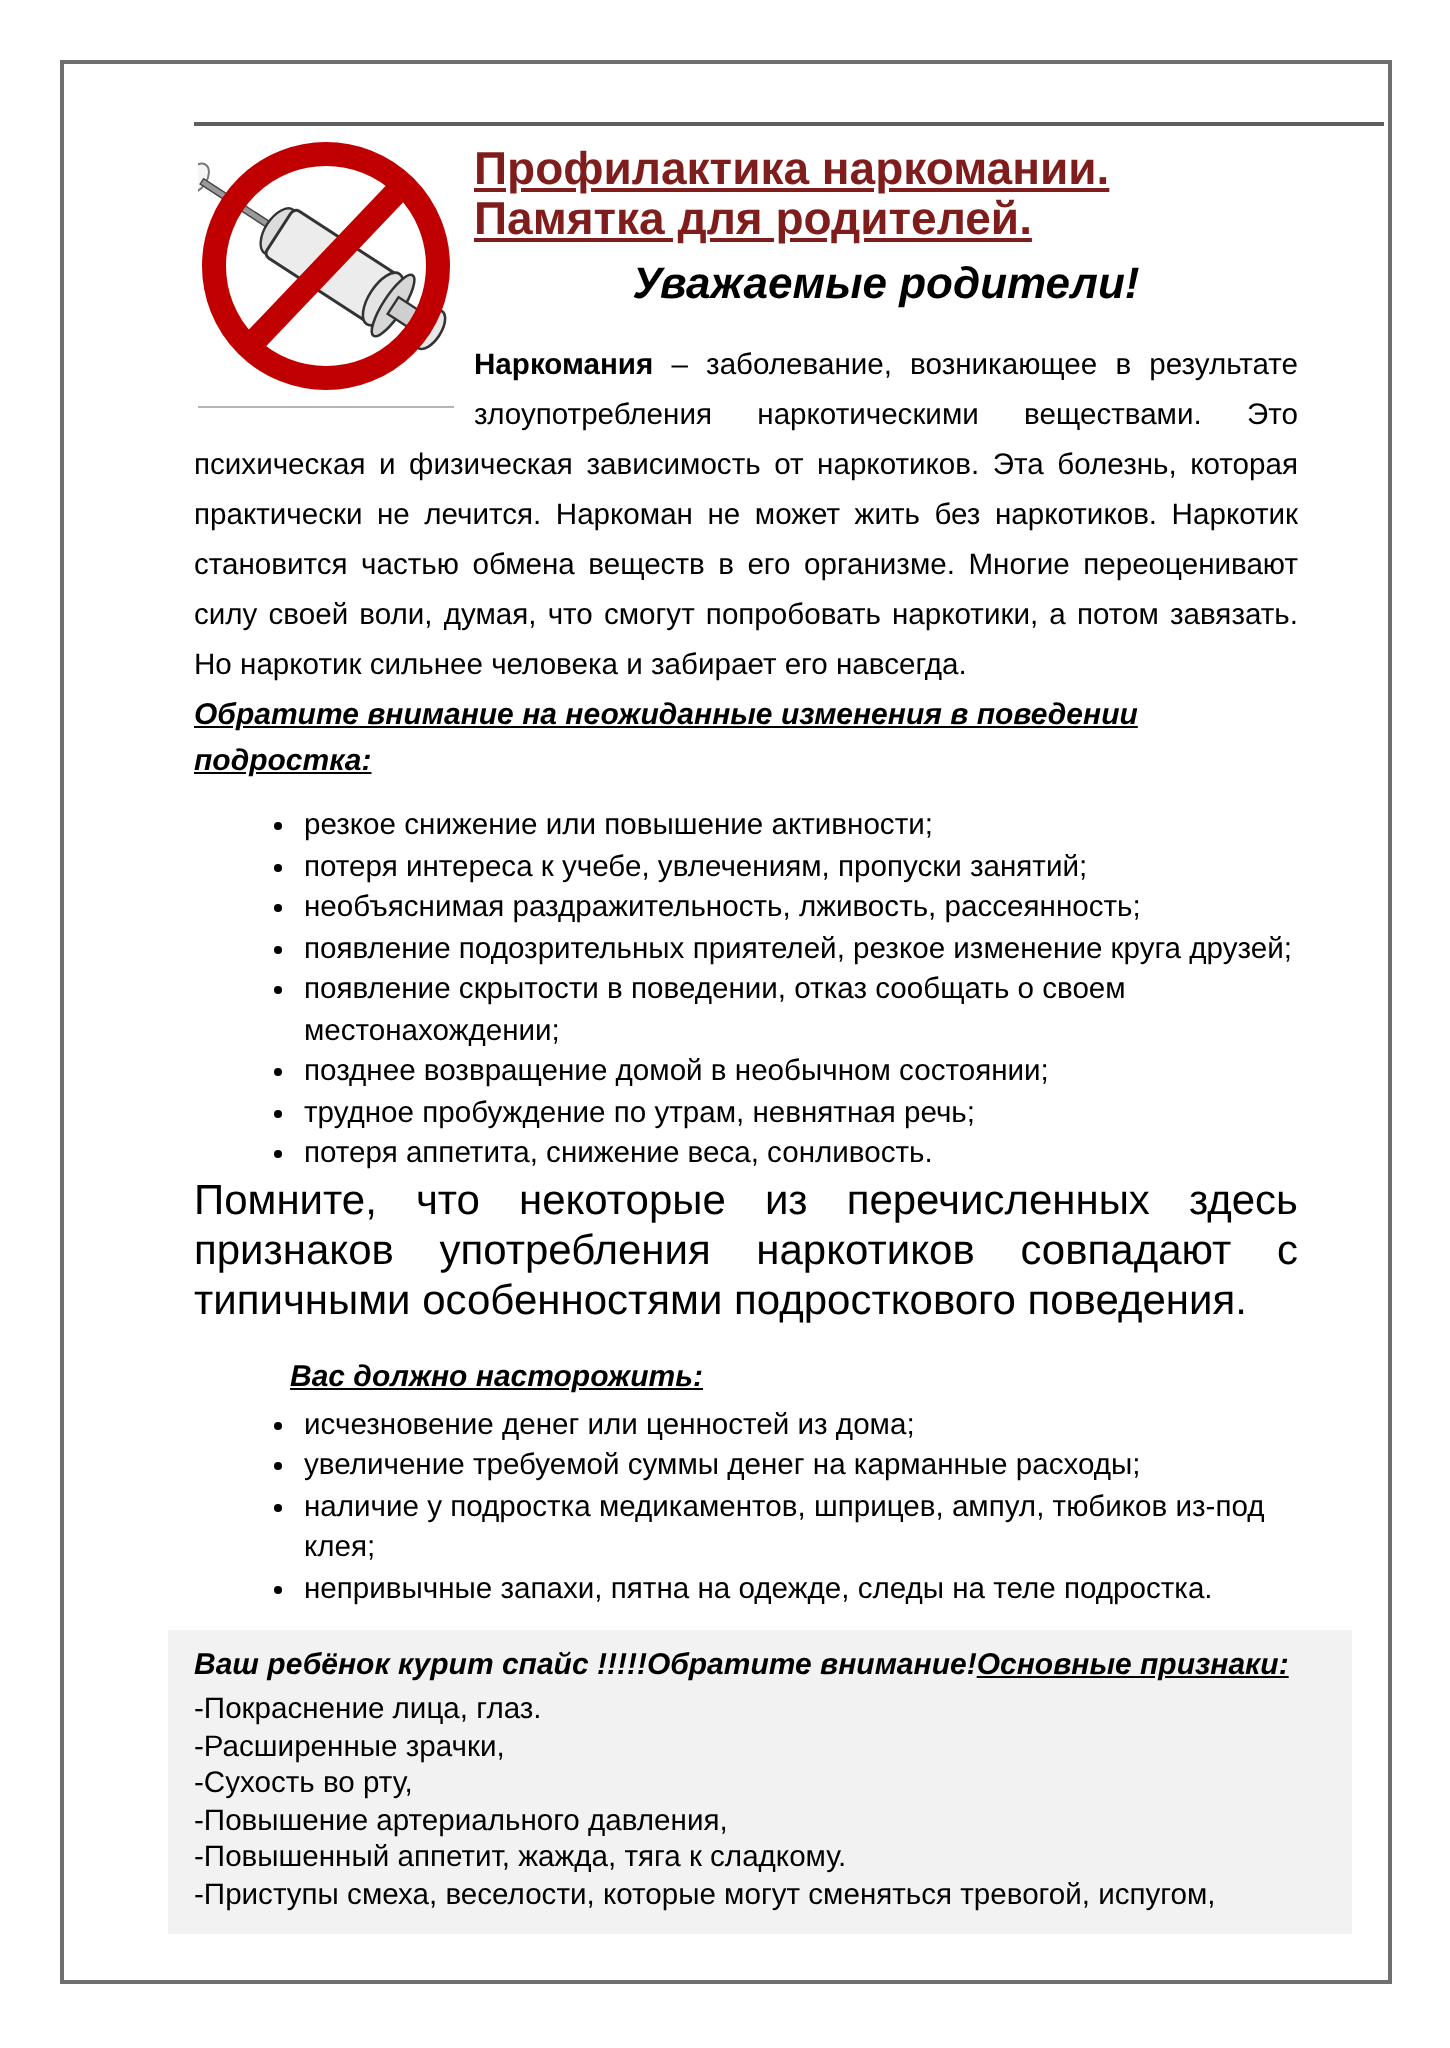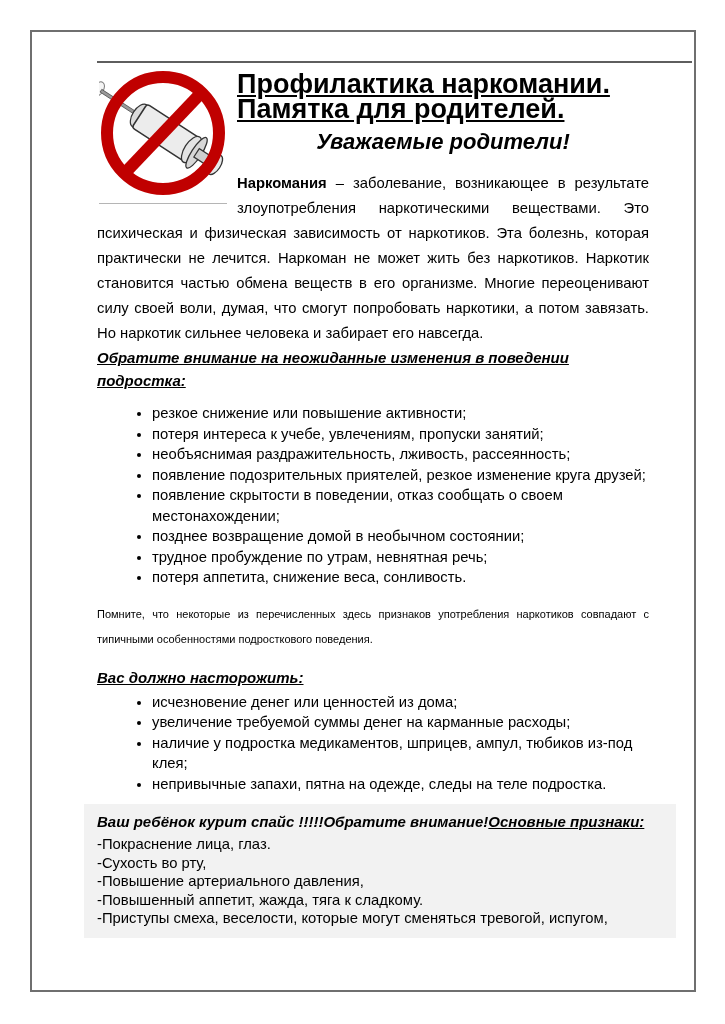--- a/index.html
+++ b/index.html
@@ -16,22 +16,22 @@
   }
   .content { padding:29px 45px 0 65px; }
   .topline { width:595px; height:0; border-top:2px solid #5e5e5e; }
 
   .sign-img {
     float:left; width:128px; height:134px;
     margin:4px 10px 0 2px; padding-bottom:2px;
     border-bottom:1px solid #b5b5b5;
   }
   .title {
-    margin:9px 0 0 0; font-size:27px; line-height:25px;
-    font-weight:bold; color:#000000; text-decoration:underline;
+    margin:9px 0 0 0; font-size:23px; line-height:25px;
+    font-weight:bold; color:#7f1d1d; text-decoration:underline;
   }
   .salutation {
     margin-top:6px; font-size:22px; line-height:27px;
     font-weight:bold; font-style:italic; text-align:center;
   }
   .lead {
     margin:16px 0 0 0; font-size:14.8px; line-height:25px; text-align:justify;
   }
   .lead b { font-weight:bold; }
 
@@ -39,23 +39,23 @@
     clear:both; margin:24px 0 0 0; font-size:15px; line-height:23px; font-weight:bold;
   }
   .sub-heading {
     font-size:15px; line-height:23px; font-weight:bold; font-style:italic;
     text-decoration:underline;
   }
   ul.dots {
     margin:11px -15px 0 0; padding:0 0 0 55px; list-style:disc;
   }
   ul.dots li { font-size:14.8px; line-height:20.5px; }
-  .note { margin:14px 0 0 0; font-size:11px; line-height:25px; text-align:justify; }
+  .note { margin:0 0 0 0; font-size:21px; line-height:25px; text-align:justify; }
 
-  .alert-heading { margin-top:14px; }
+  .alert-heading { margin-top:14px;margin-left:48px; }
   ul.dots.tight { margin-top:3px; }
 
   .grayblock {
     margin:10px -27px 0 -13px; padding:8px 2px 10px 13px;
     background:#f2f2f2; font-size:14.8px; line-height:18.5px;
   }
   .spice-heading {
     font-size:15px; line-height:20px; font-weight:bold; font-style:italic;
     margin-bottom:3px;
   }
@@ -110,20 +110,21 @@
     <ul class="dots tight">
       <li>исчезновение денег или ценностей из дома;</li>
       <li>увеличение требуемой суммы денег на карманные расходы;</li>
       <li>наличие у подростка медикаментов, шприцев, ампул, тюбиков из-под клея;</li>
       <li>непривычные запахи, пятна на одежде, следы на теле подростка.</li>
     </ul>
 
     <div class="grayblock">
       <div class="spice-heading"><span>Ваш ребёнок курит спайс !!!!!Обратите внимание!</span><span class="und">Основные признаки:</span></div>
       <div class="spice-line">-Покраснение лица, глаз.</div>
+      <div class="spice-line">-Расширенные зрачки,</div>
       <div class="spice-line">-Сухость во рту,</div>
       <div class="spice-line">-Повышение артериального давления,</div>
       <div class="spice-line">-Повышенный аппетит, жажда, тяга к сладкому.</div>
       <div class="spice-line">-Приступы смеха, веселости, которые могут сменяться тревогой, испугом,</div>
 
     </div>
 
   </div>
 </div>
 

